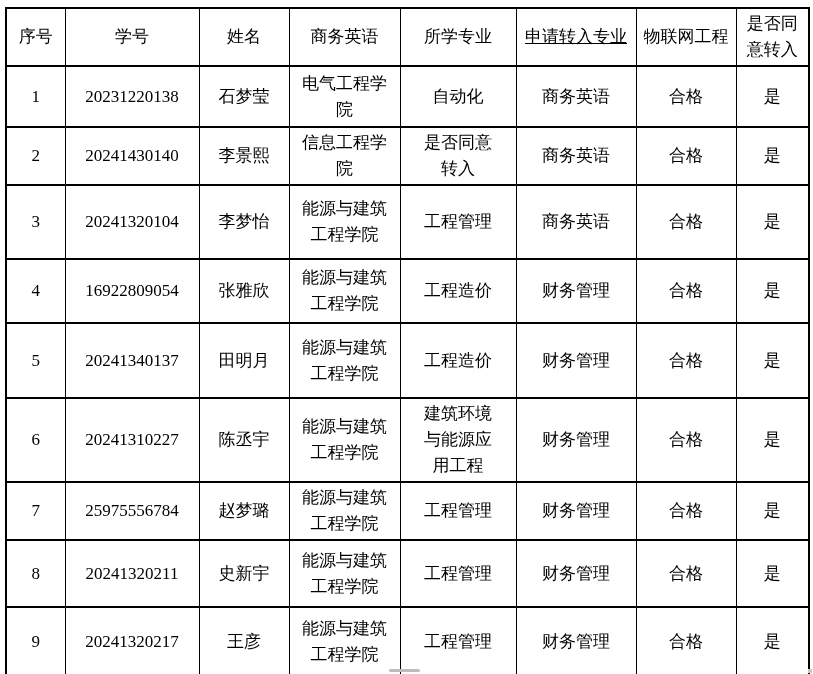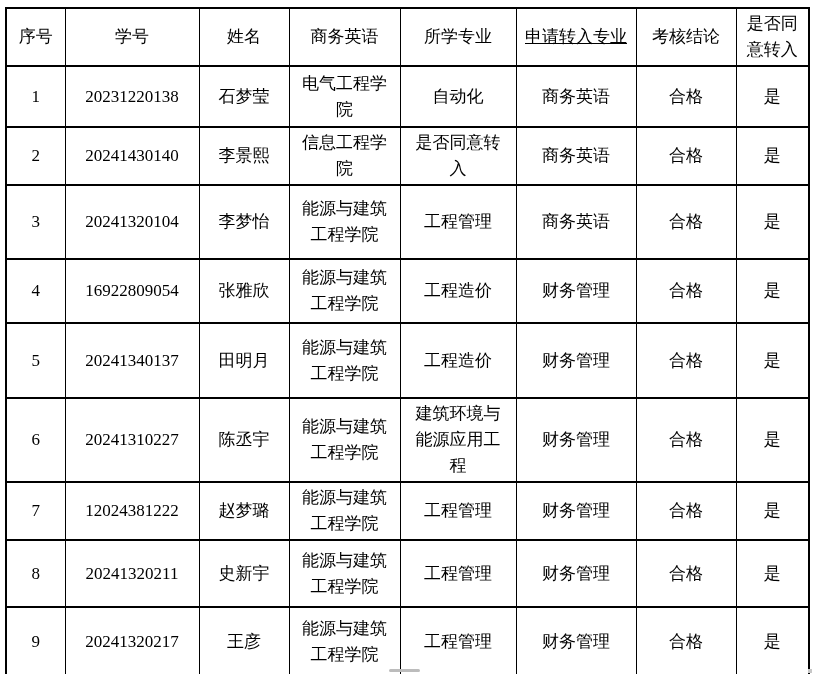--- a/index.html
+++ b/index.html
@@ -27,21 +27,21 @@
     font-size:17px;line-height:26px;font-weight:normal;
     text-align:center;vertical-align:middle;
     padding:2px 4px;word-break:break-all;
     color:var(--text-color);
   }
   
   .col-1{width:59px}.col-2{width:134px}.col-3{width:90px}.col-4{width:111px}
   .col-5{width:116px}.col-6{width:120px}.col-7{width:100px}.col-8{width:73px}
   
   td:nth-child(4){padding:2px 10px;}
-  td:nth-child(5){padding:2px 8px;}
+  td:nth-child(5){padding:2px 16px;}
   thead th:nth-child(6){white-space:nowrap;text-decoration:underline;}
   
   thead tr{height:44px;}
   tbody tr:nth-child(1){height:61px;}
   tbody tr:nth-child(2){height:51px;}
   tbody tr:nth-child(3){height:74px;}
   tbody tr:nth-child(4){height:64px;}
   tbody tr:nth-child(5){height:75px;}
   tbody tr:nth-child(6){height:81px;}
   tbody tr:nth-child(7){height:57px;}
@@ -71,21 +71,21 @@
       <col class="col-8">
   </colgroup>
   <thead>
     <tr>
         <th>序号</th>
         <th>学号</th>
         <th>姓名</th>
         <th>商务英语</th>
         <th>所学专业</th>
         <th>申请转入专业</th>
-        <th>考核结论</th>
+        <th>物联网工程</th>
         <th>是否同意转入</th>
       </tr>
   </thead>
   <tbody>
       <tr>
         <td>1</td>
         <td>20231220138</td>
         <td>石梦莹</td>
         <td>电气工程学院</td>
         <td>自动化</td>
@@ -138,21 +138,21 @@
         <td>20241310227</td>
         <td>陈丞宇</td>
         <td>能源与建筑工程学院</td>
         <td>建筑环境与能源应用工程</td>
         <td>财务管理</td>
         <td>合格</td>
         <td>是</td>
       </tr>
       <tr>
         <td>7</td>
-        <td>12024381222</td>
+        <td>25975556784</td>
         <td>赵梦璐</td>
         <td>能源与建筑工程学院</td>
         <td>工程管理</td>
         <td>财务管理</td>
         <td>合格</td>
         <td>是</td>
       </tr>
       <tr>
         <td>8</td>
         <td>20241320211</td>

